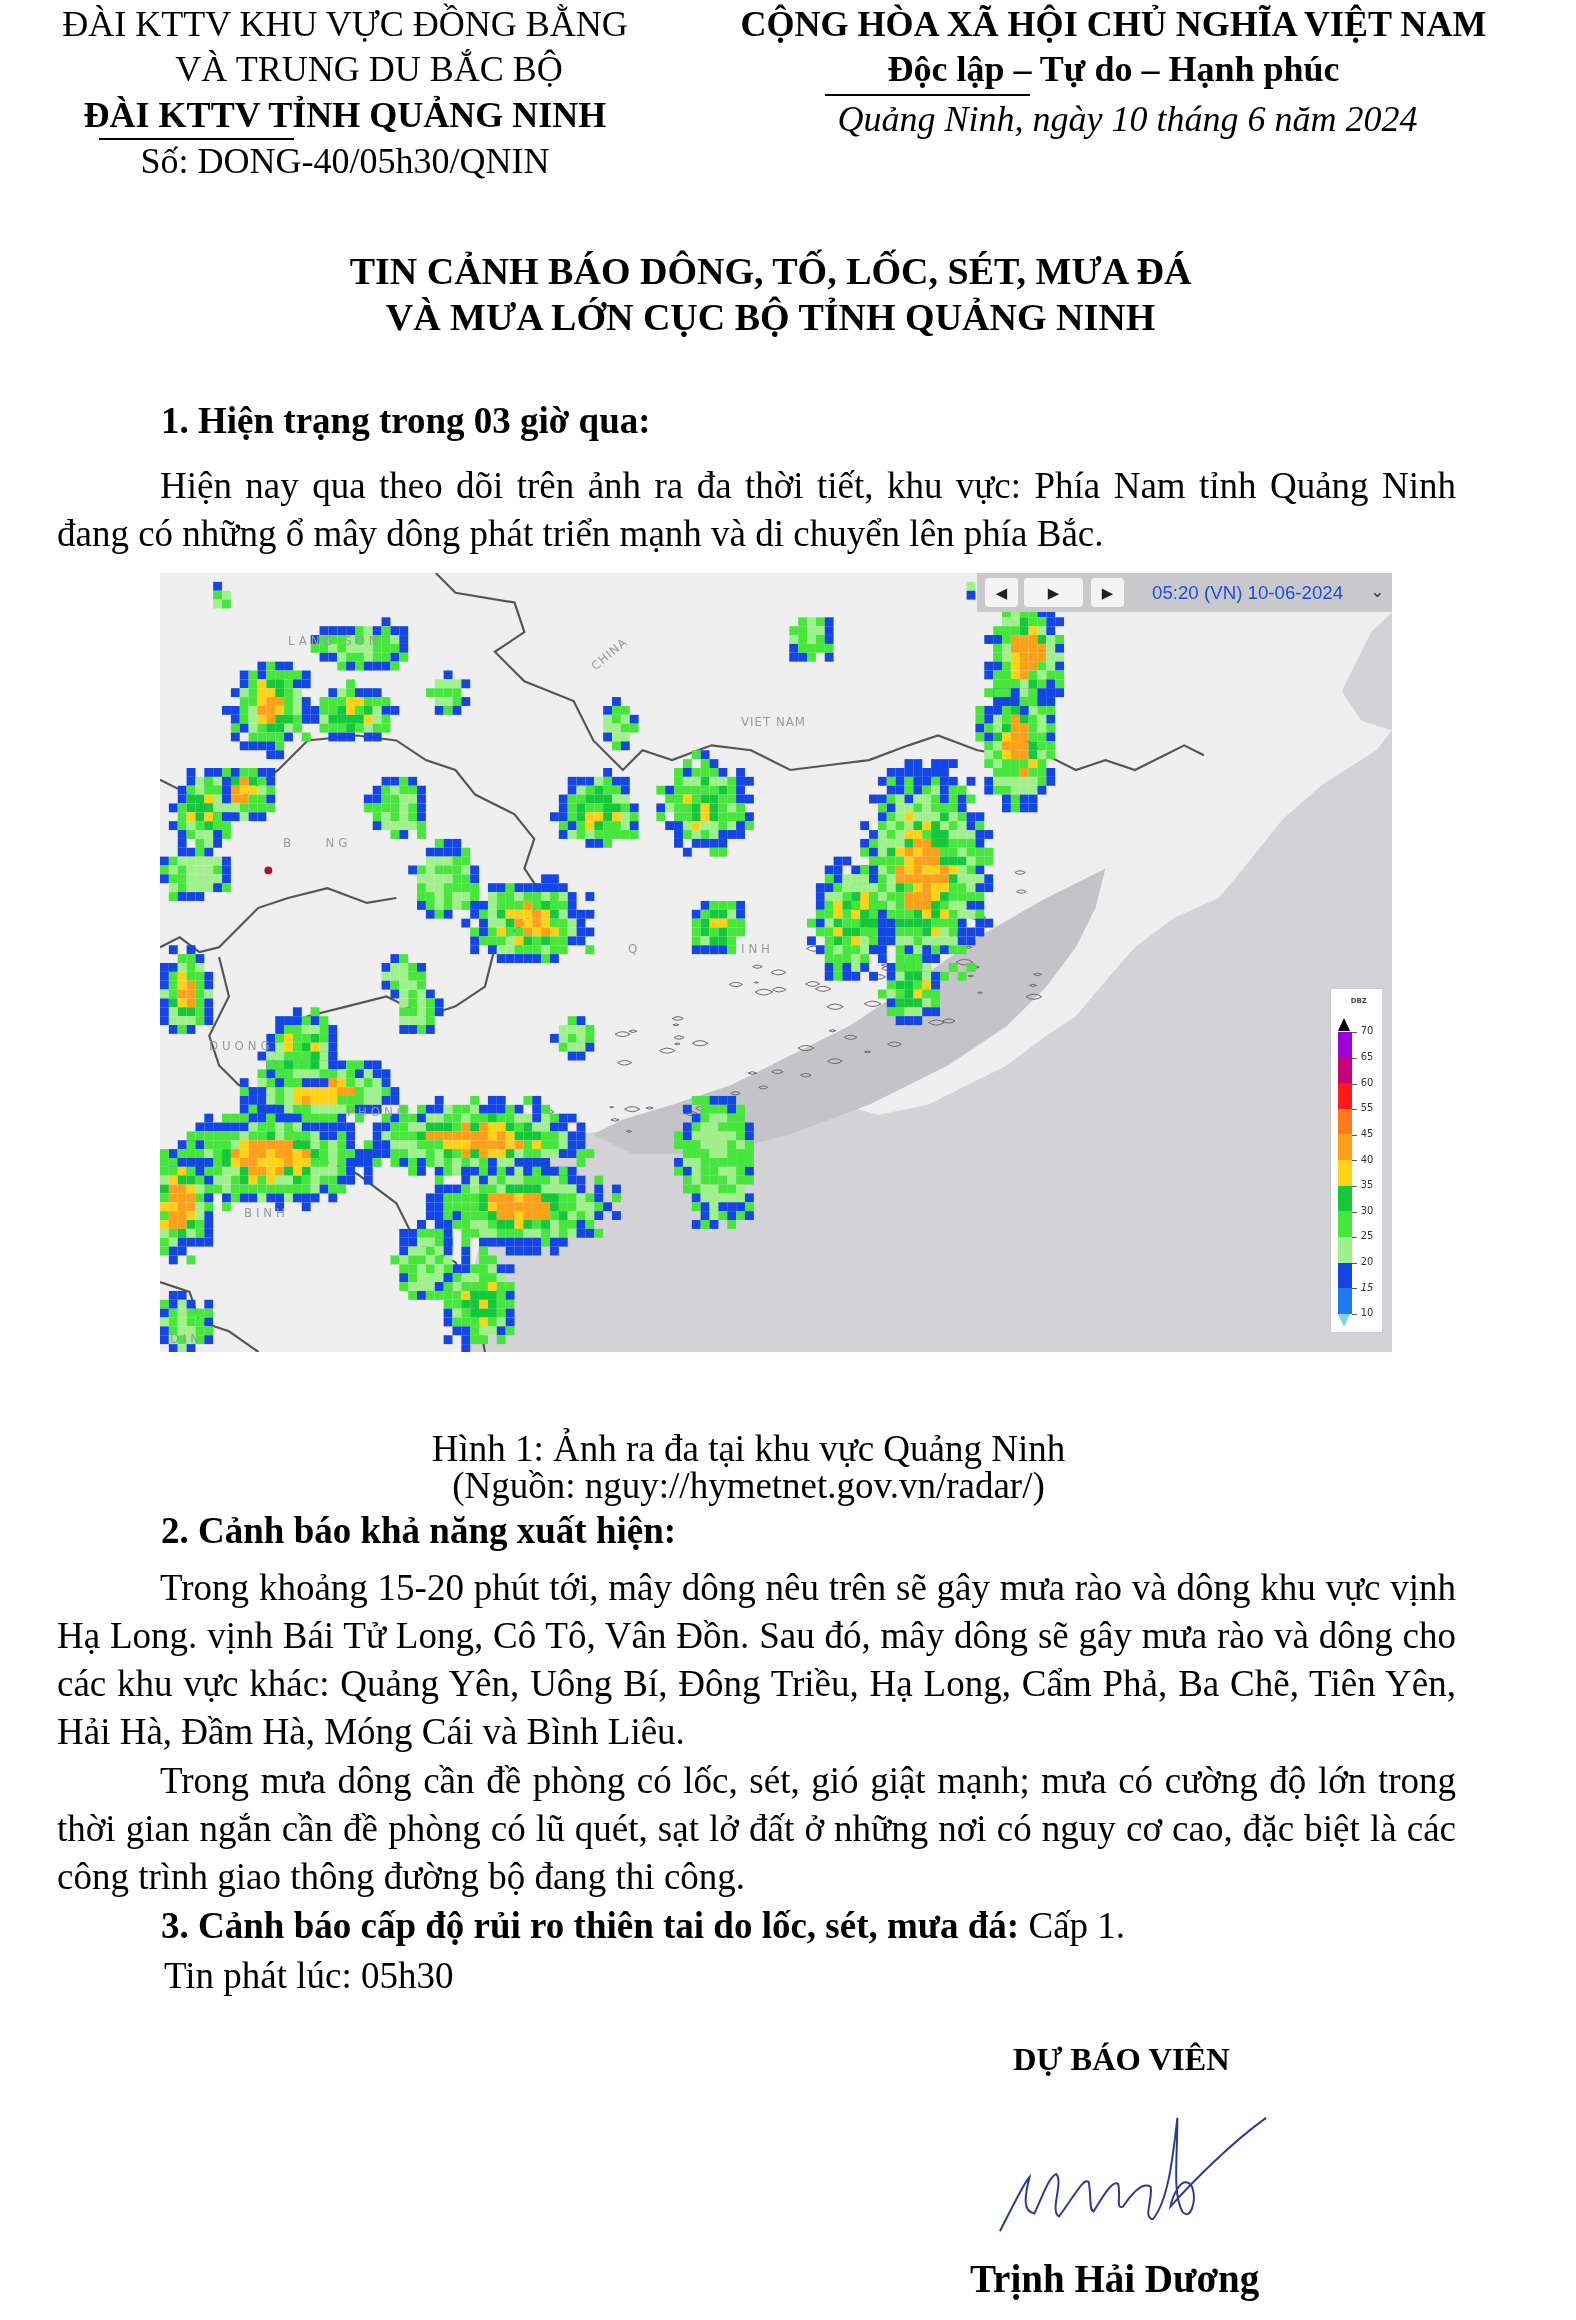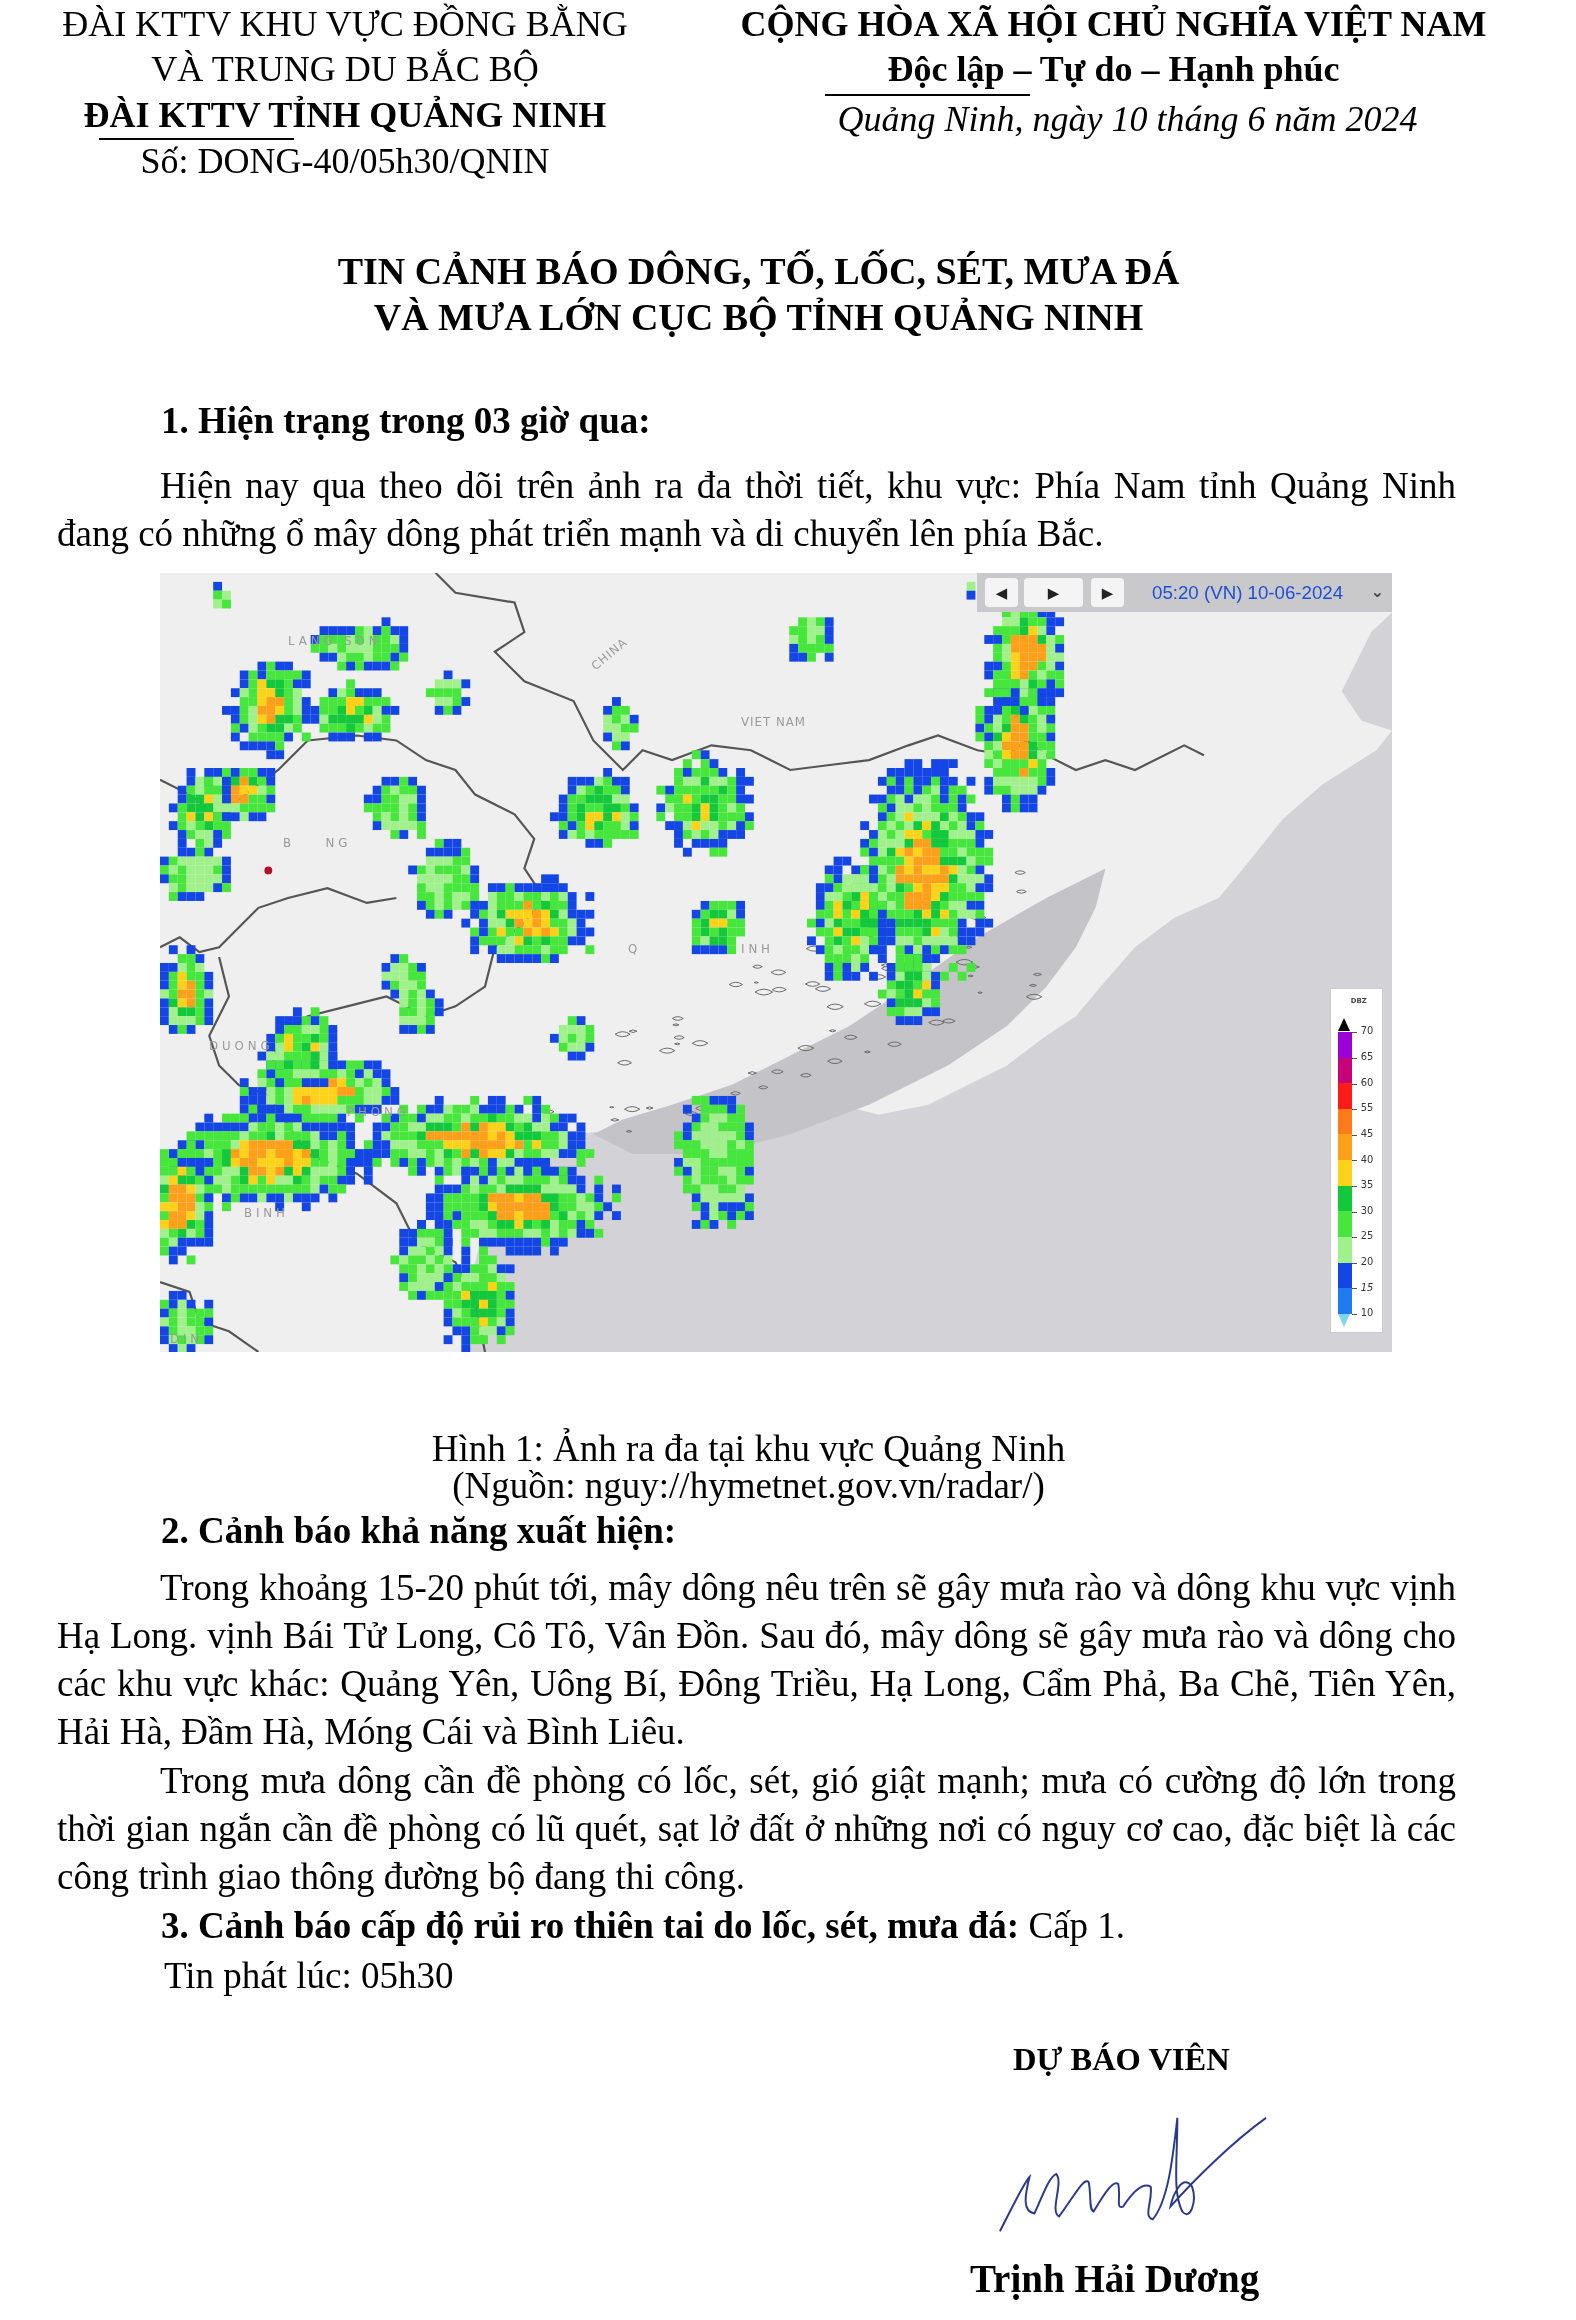--- a/index.html
+++ b/index.html
@@ -3,21 +3,21 @@
 <meta charset="utf-8">
 <style>
   html, body { margin:0; padding:0; background:#ffffff; }
   body { width:1576px; height:2321px; position:relative; overflow:hidden;
          font-family:"Liberation Serif", "DejaVu Serif", serif; color:#000; }
   .abs { position:absolute; white-space:nowrap; }
   .hdr-left { left:0; width:690px; text-align:center; font-size:36px; line-height:45px; }
   .hdr-right { left:680px; width:867px; text-align:center; font-size:36px; line-height:45px; }
   .b { font-weight:bold; }
   .i { font-style:italic; }
-  .title { left:0; width:1517px; text-align:center; font-weight:bold; font-size:38px; line-height:45px; }
+  .title { left:0; width:1517px; text-align:center; font-weight:bold; font-size:38px; line-height:45px;padding-left:12px; }
   .para { left:57px; width:1399px; font-size:37px; line-height:48px; text-align:justify; white-space:normal; }
   .para .indent { display:inline-block; width:103px; }
   .heading { left:161px; font-weight:bold; font-size:37px; line-height:48px; }
   .caption { left:0; width:1497px; text-align:center; font-size:37px; line-height:48px; }
   .map { position:absolute; left:160px; top:573px; width:1232px; height:779px; overflow:hidden; background:#efefef; }
   .map svg { position:absolute; left:0; top:0; }
   .toolbar { position:absolute; right:0; top:0; height:39px; width:415px; background:#c9c9cb;
              font-family:"Liberation Sans","DejaVu Sans",sans-serif; }
   .tb-btn { position:absolute; top:4.9px; height:29.6px; background:#f4f4f4; border-radius:3.9px;
             display:flex; align-items:center; justify-content:center; font-size:14.8px; color:#222; cursor:pointer; }
@@ -30,21 +30,21 @@
   .legend .lab { position:absolute; left:29.6px; font-size:9.9px; color:#333; }
   .legend .tick { position:absolute; left:20.7px; width:4.9px; height:1px; background:#555; }
   .maplabel { position:absolute; font-family:"DejaVu Sans", sans-serif; font-size:11.8px;
               letter-spacing:3.9px; color:#9a9a9a; }
   .sig { position:absolute; left:995px; top:2103px; width:276px; height:148px; }
 </style>
 </head>
 <body>
 
 <div class="abs hdr-left" style="top:2px;">ĐÀI KTTV KHU VỰC ĐỒNG BẰNG</div>
-<div class="abs hdr-left" style="top:47px;">VÀ TRUNG DU BẮC BỘ</div>
+<div class="abs hdr-left" style="top:47px;padding-left:24px;">VÀ TRUNG DU BẮC BỘ</div>
 <div class="abs hdr-left b" style="top:93px;">ĐÀI KTTV TỈNH QUẢNG NINH</div>
 <div class="abs" style="left:99px; top:138px; width:195px; height:2px; background:#000;"></div>
 <div class="abs hdr-left" style="top:139px;">Số: DONG-40/05h30/QNIN</div>
 
 <div class="abs hdr-right b" style="top:2px;">CỘNG HÒA XÃ HỘI CHỦ NGHĨA VIỆT NAM</div>
 <div class="abs hdr-right b" style="top:47px;">Độc lập – Tự do – Hạnh phúc</div>
 <div class="abs" style="left:825px; top:94px; width:205px; height:2px; background:#000;"></div>
 <div class="abs hdr-right i" style="top:97px; left:694px;">Quảng Ninh, ngày 10 tháng 6 năm 2024</div>
 
 <div class="abs title" style="top:249px;">TIN CẢNH BÁO DÔNG, TỐ, LỐC, SÉT, MƯA ĐÁ</div>

